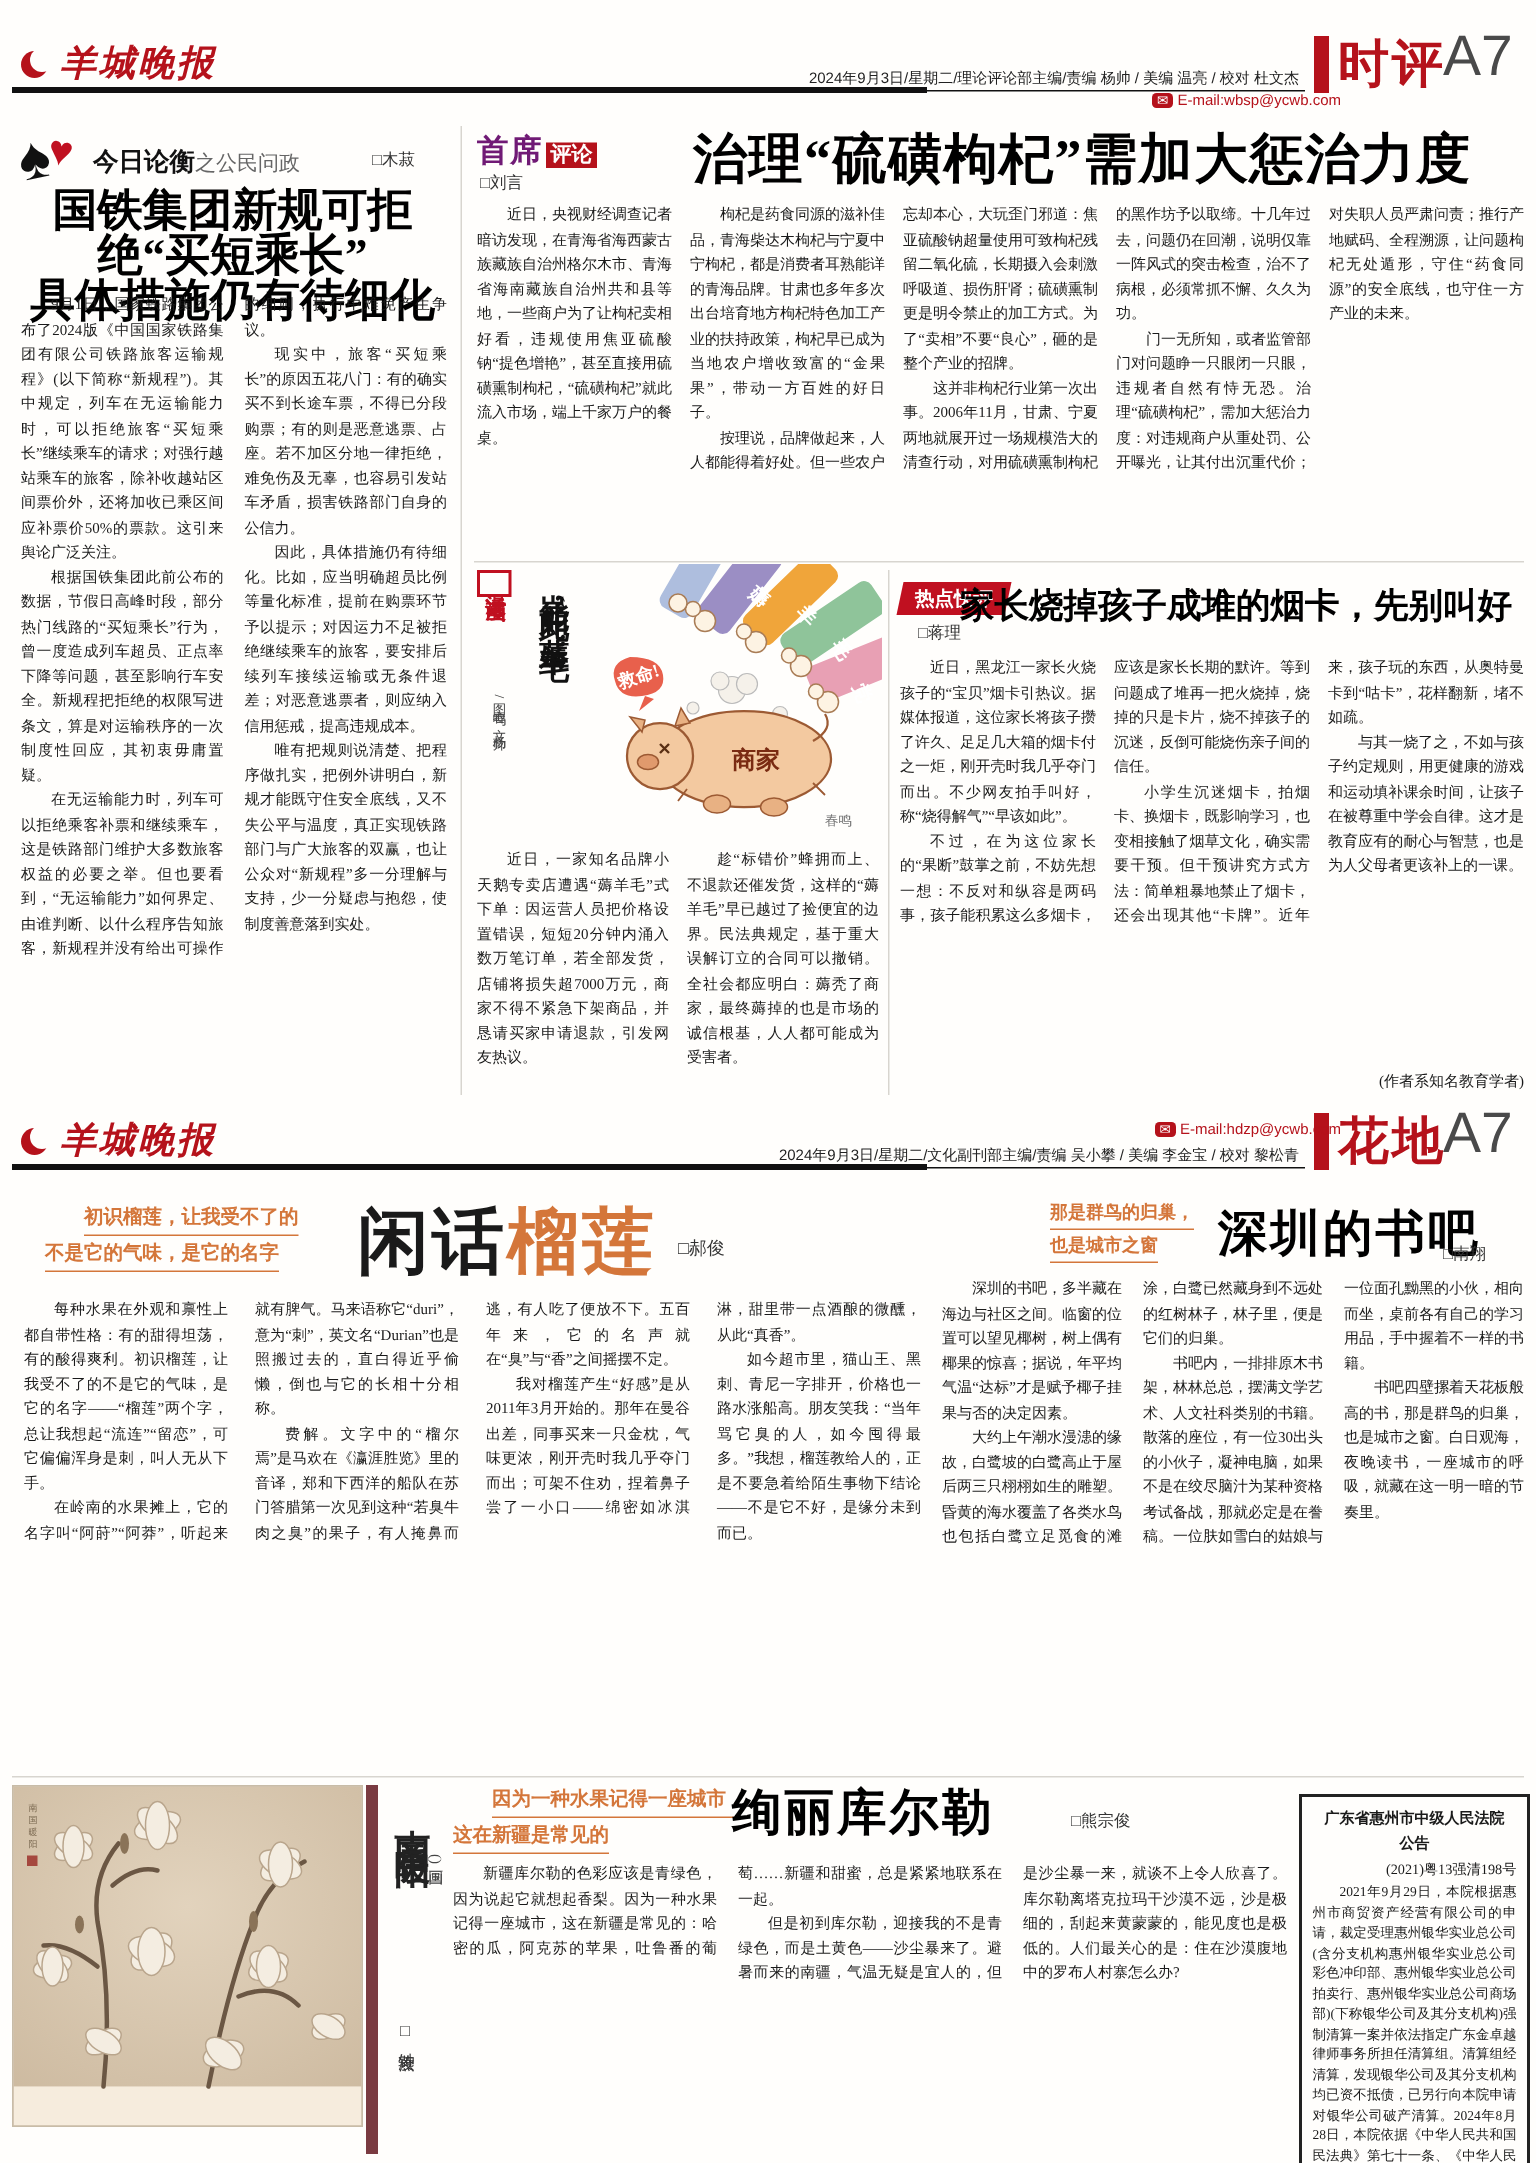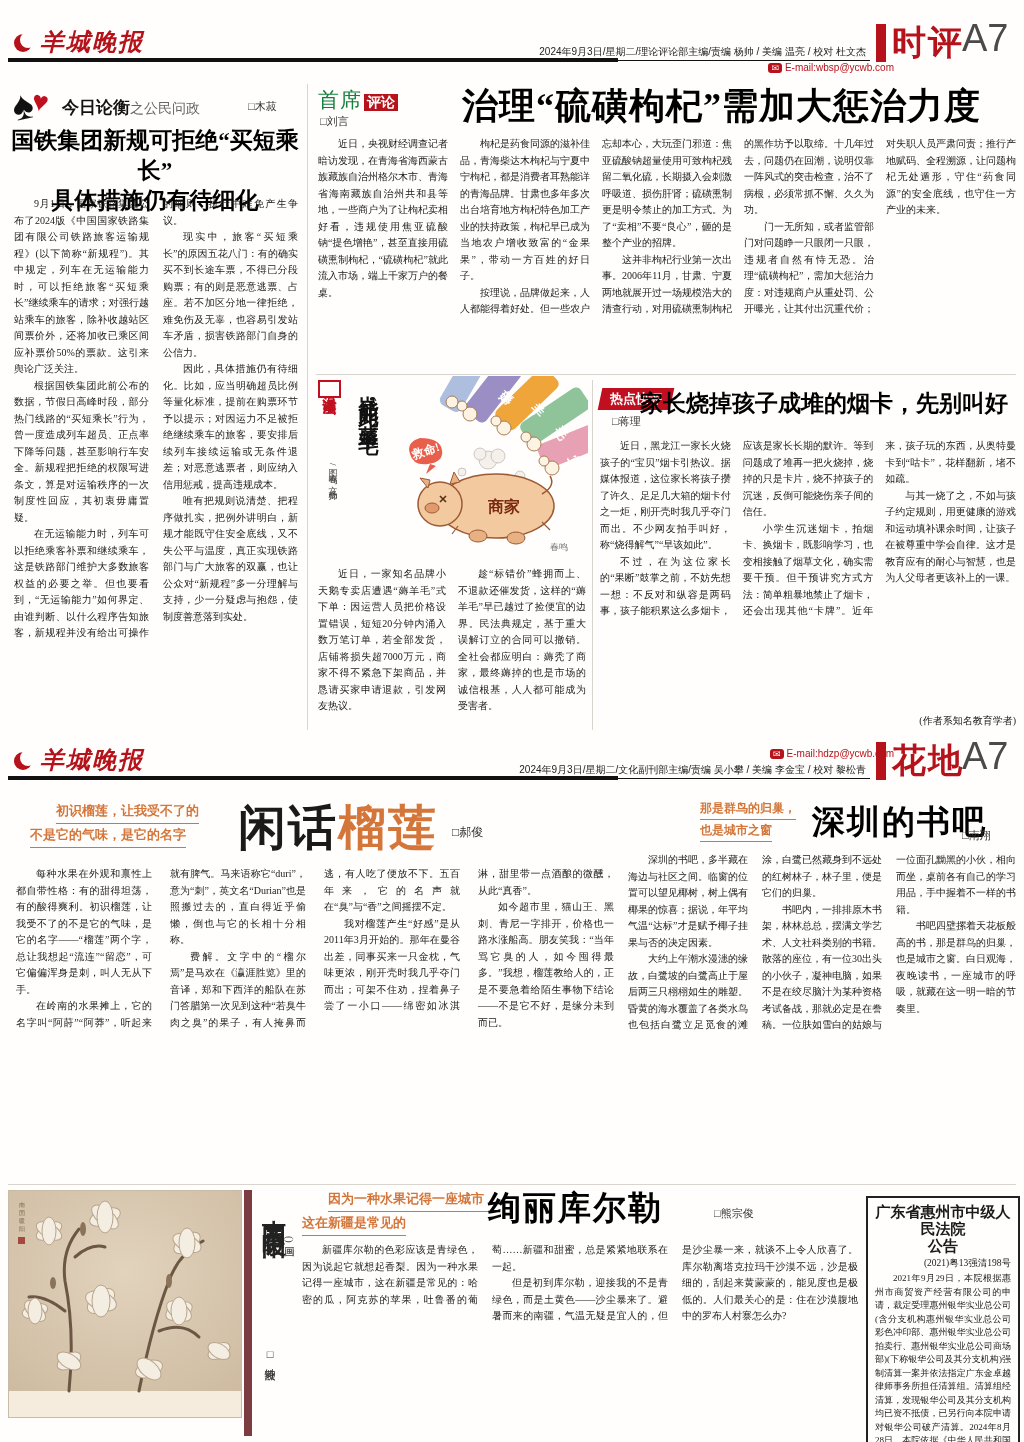--- a/index.html
+++ b/index.html
@@ -29,23 +29,23 @@
   .kicker{color:#d4763a;font-size:13px;font-weight:bold;line-height:22px;}
   .kicker span{border-bottom:1px solid #d4763a;padding-bottom:1px;display:inline-block;}
   .vline{width:1px;background:#d8d5cf;}
   .hline{height:1px;background:#d8d5cf;}
   
   .card-icon{width:46px;height:42px;position:relative;}
   .card-icon .sp{position:absolute;left:0;top:-6px;font-size:40px;color:#111;transform:rotate(-12deg);}
   .card-icon .ht{position:absolute;left:20px;top:-2px;font-size:28px;color:#c01020;transform:rotate(10deg);}
   .colhead-strong{font-size:17px;font-weight:bold;color:#111;}
   .colhead-sub{font-size:14px;color:#666;}
-  .a1-headline{font-size:23px;font-weight:bold;text-align:center;line-height:30px;color:#000;}
-  
-  .sx1{color:#15803d;font-size:21px;font-weight:normal;letter-spacing:1px;}
+  .a1-headline{font-size:30px;font-weight:bold;text-align:center;line-height:30px;color:#000;}
+  
+  .sx1{color:#701a75;font-size:21px;font-weight:bold;letter-spacing:1px;}
   .sx2{background:#b5121b;color:#fff;font-size:14px;font-weight:bold;padding:1px 3px;margin-left:2px;}
   .sx-headline{font-size:36px;font-weight:bold;color:#000;letter-spacing:1px;white-space:nowrap;}
   
   .mh-label{border:2px solid #c01020;color:#c01020;font-weight:bold;font-size:14px;
             writing-mode:vertical-rl;padding:3px 2px;line-height:15px;letter-spacing:2px;}
   .cartoon-title{writing-mode:vertical-rl;font-size:20px;font-weight:bold;color:#111;letter-spacing:4px;}
   .credits{writing-mode:vertical-rl;font-size:9px;color:#444;letter-spacing:1px;}
   
   .rd-label{background:#c01020;color:#fff;font-weight:bold;font-size:13px;padding:2px 10px;
             transform:skewX(-12deg);display:inline-block;}
@@ -57,21 +57,21 @@
   .dl-headline .orange{color:#d4763a;}
   .mid-headline{font-size:33px;font-weight:bold;color:#000;letter-spacing:2px;white-space:nowrap;}
   
   .paint-frame{border:1px solid #c8bca8;overflow:hidden;background:#d9c9b4;}
   .maroon{background:#7a3b41;}
   .paint-title{writing-mode:vertical-rl;font-size:24px;font-weight:bold;color:#222;letter-spacing:6px;}
   .paint-sub{writing-mode:vertical-rl;font-size:10px;color:#444;}
   .paint-author{writing-mode:vertical-rl;font-size:11px;color:#333;}
   
   .court{border:2px solid #222;padding:6px 7px;background:#fffefc;}
-  .court .t{font-size:15px;font-weight:bold;text-align:center;line-height:17px;}
+  .court .t{font-size:10px;font-weight:bold;text-align:center;line-height:17px;}
   .court .no{font-size:9.5px;text-align:right;margin:2px 0;}
   .court .b{font-size:9px;line-height:13.5px;text-align:justify;}
   .court .b p{margin:0;text-indent:2em;}
 </style>
 </head>
 <body>
 
 <div class="page">
 
   <div class="abs" style="left:14px;top:26px;">

